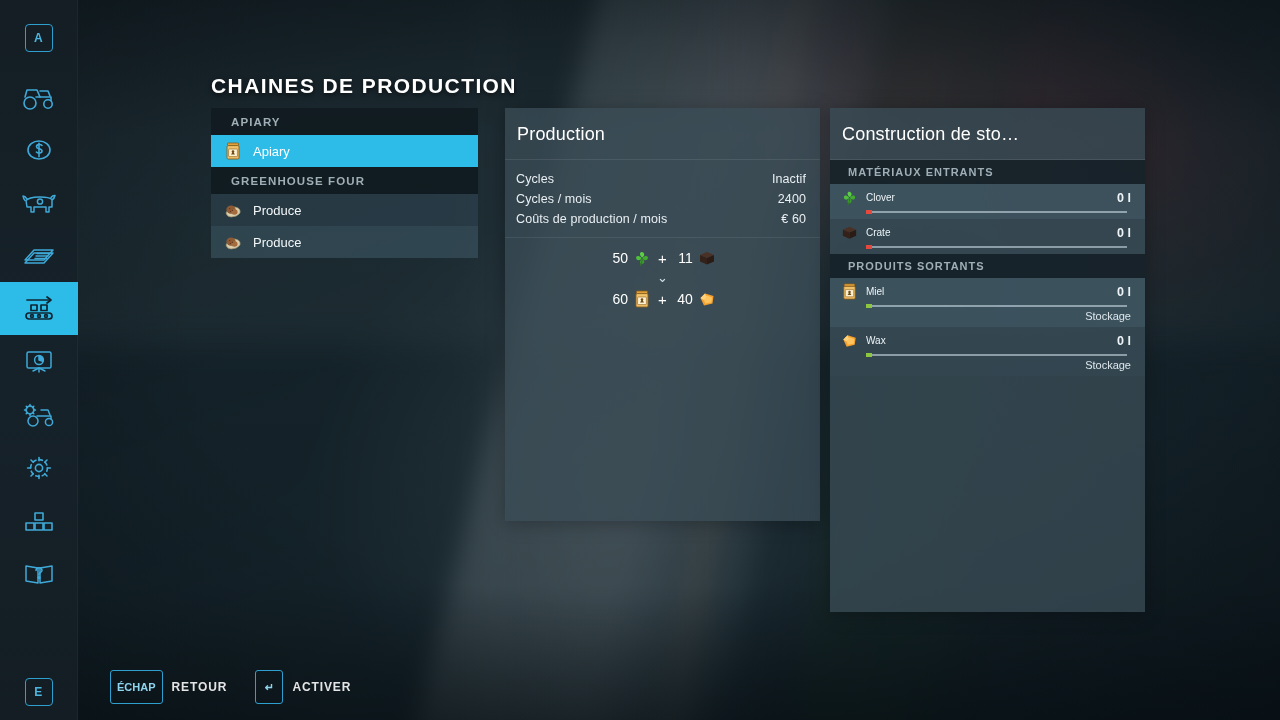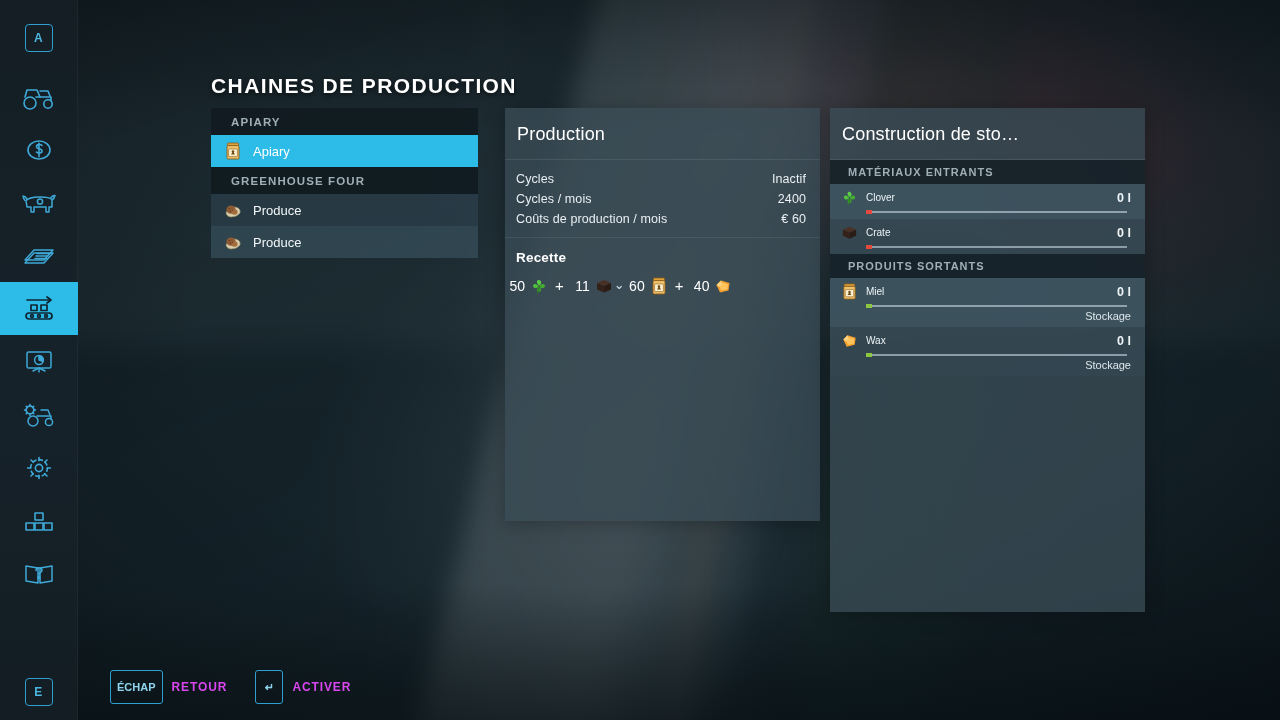--- a/index.html
+++ b/index.html
@@ -114,21 +114,21 @@
     padding:0 14px 0 11px; height:20px; align-items:center;
     color:#e9eff2; font-size:12.5px;
   }
   .kv .k { letter-spacing:.1px; }
   .kv .v { letter-spacing:.1px; }
   .section-rule { height:1px; background:rgba(255,255,255,.08); margin:8px 0 0; }
   .recipe-title {
     color:#ffffff; font-size:13.5px; font-weight:bold;
     padding:12px 0 0 11px; letter-spacing:.2px;
   }
-  .recipe-body { margin-top:10px; display:flex; flex-direction:row; align-items:center; }
+  .recipe-body { margin-top:10px; display:flex; flex-direction:column; align-items:center; }
   .recipe-line {
     display:flex; align-items:center; gap:4px;
     color:#ffffff; font-size:14px;
   }
   .recipe-line .amt { min-width:20px; text-align:right; }
   .recipe-line .plus { font-size:15px; padding:0 2px; }
   .recipe-line .ic { width:20px; height:20px; }
   .recipe-arrow { color:#d6e2e8; font-size:13px; line-height:1; margin:3px 0 5px; }
 
   
@@ -157,21 +157,21 @@
     position:absolute; left:0; bottom:0; width:1280px; height:66px; z-index:6;
     display:flex; align-items:center; padding-left:110px; gap:28px;
   }
   .hint { display:flex; align-items:center; gap:9px; cursor:pointer; }
   .hint .key {
     min-width:28px; height:22px; padding:16px 6px;
     border:1.6px solid #2f9fd0; border-radius:3px;
     color:#8fd4ee; font-size:11px; font-weight:bold;
     display:flex; align-items:center; justify-content:center;
   }
-  .hint .act { color:#d946ef; font-size:12px; font-weight:bold; letter-spacing:.9px; }
+  .hint .act { color:#e5e5e5; font-size:12px; font-weight:bold; letter-spacing:.9px; }
 </style>
 </head>
 <body>
 
 <div id="bg">
   <div class="layer bg-base"></div>
   <div class="layer bg-road"></div>
   <div class="layer bg-panelglass"></div>
   <div class="layer bg-dim"></div>
   <div class="layer bg-vignette"></div>
@@ -361,21 +361,20 @@
       <span class="v">2400</span>
     </div>
     <div class="kv">
       <span class="k">Coûts de production / mois</span>
       <span class="v">€ 60</span>
     </div>
   </div>
 
   <div class="section-rule"></div>
 
-  <div class="recipe-title">Recette</div>
 
   <div class="recipe-body">
 
     <div class="recipe-line">
       <span class="amt">50</span>
       <svg class="ic" viewBox="0 0 20 20">
         <path d="M9.6 10 C6 6.4 3.4 8.2 4.2 10.6 5 13 8.4 12.6 9.6 10Z" fill="#4fbf3a"></path>
         <path d="M10.4 10 C14 6.4 16.6 8.2 15.8 10.6 15 13 11.6 12.6 10.4 10Z" fill="#43ac30"></path>
         <path d="M10 9.6 C6.4 6 8.2 3.4 10.6 4.2 13 5 12.6 8.4 10 9.6Z" fill="#5ccf46"></path>
         <path d="M10 10.4 C6.4 14 8.2 16.6 10.6 15.8 13 15 12.6 11.6 10 10.4Z" fill="#3d9e2c"></path>

